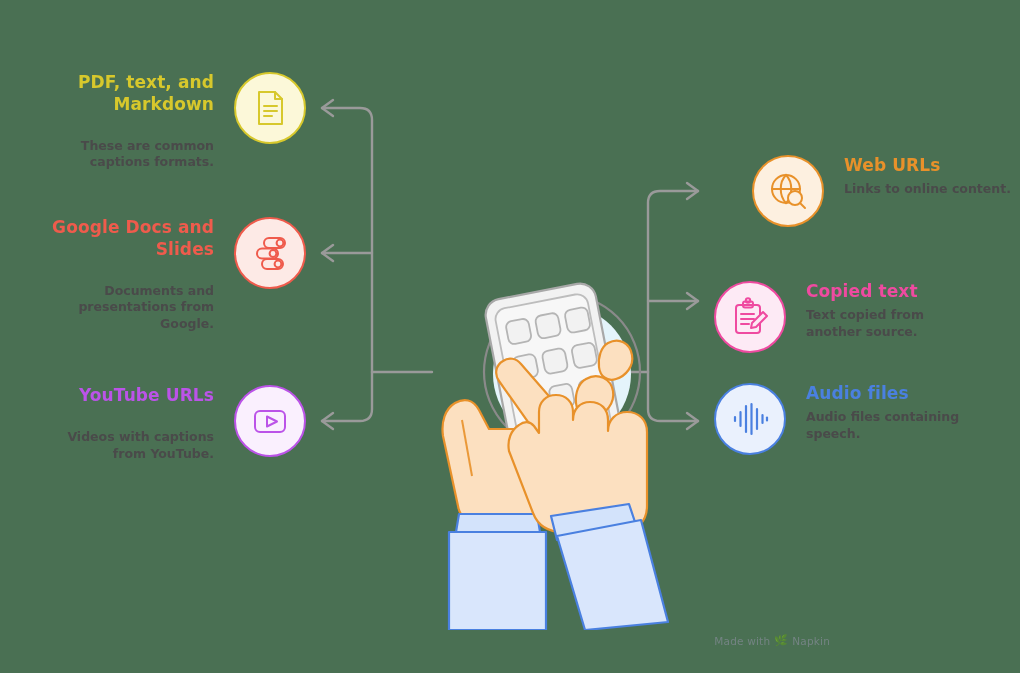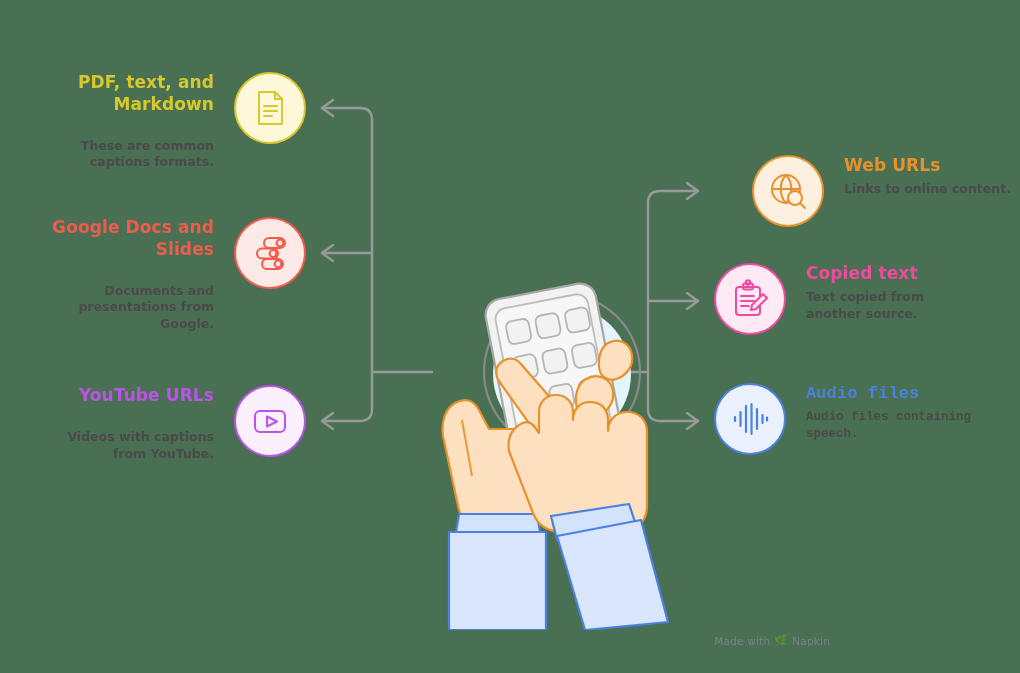--- a/index.html
+++ b/index.html
@@ -80,22 +80,22 @@
   .node.right .sub { margin-top: 4px; }
 
   
   #node-pdf        { left: 0px;   top: 72px;  width: 306px; }
   #node-gdocs      { left: 0px;   top: 217px; width: 306px; }
   #node-youtube    { left: 0px;   top: 385px; width: 306px; }
   .node.left .textcol { width: 214px; }
 
   
   #node-weburls    { left: 752px; top: 155px; width: 306px; }
-  #node-copiedtext { left: 714px; top: 263px; width: 306px; }
-  #node-audio      { left: 714px; top: 383px; width: 306px; font-family: Liberation Mono, monospace; }
+  #node-copiedtext { left: 714px; top: 281px; width: 306px; }
+  #node-audio      { left: 714px; top: 383px; width: 306px; }
   .node.right .textcol { width: 200px; }
 
   
   .node.left  { align-items: flex-start; }
   .node.right { align-items: flex-start; }
   .node.left .textcol  { order: 0; }
   .node.left .badge    { order: 1; }
 
   
   #hero {

